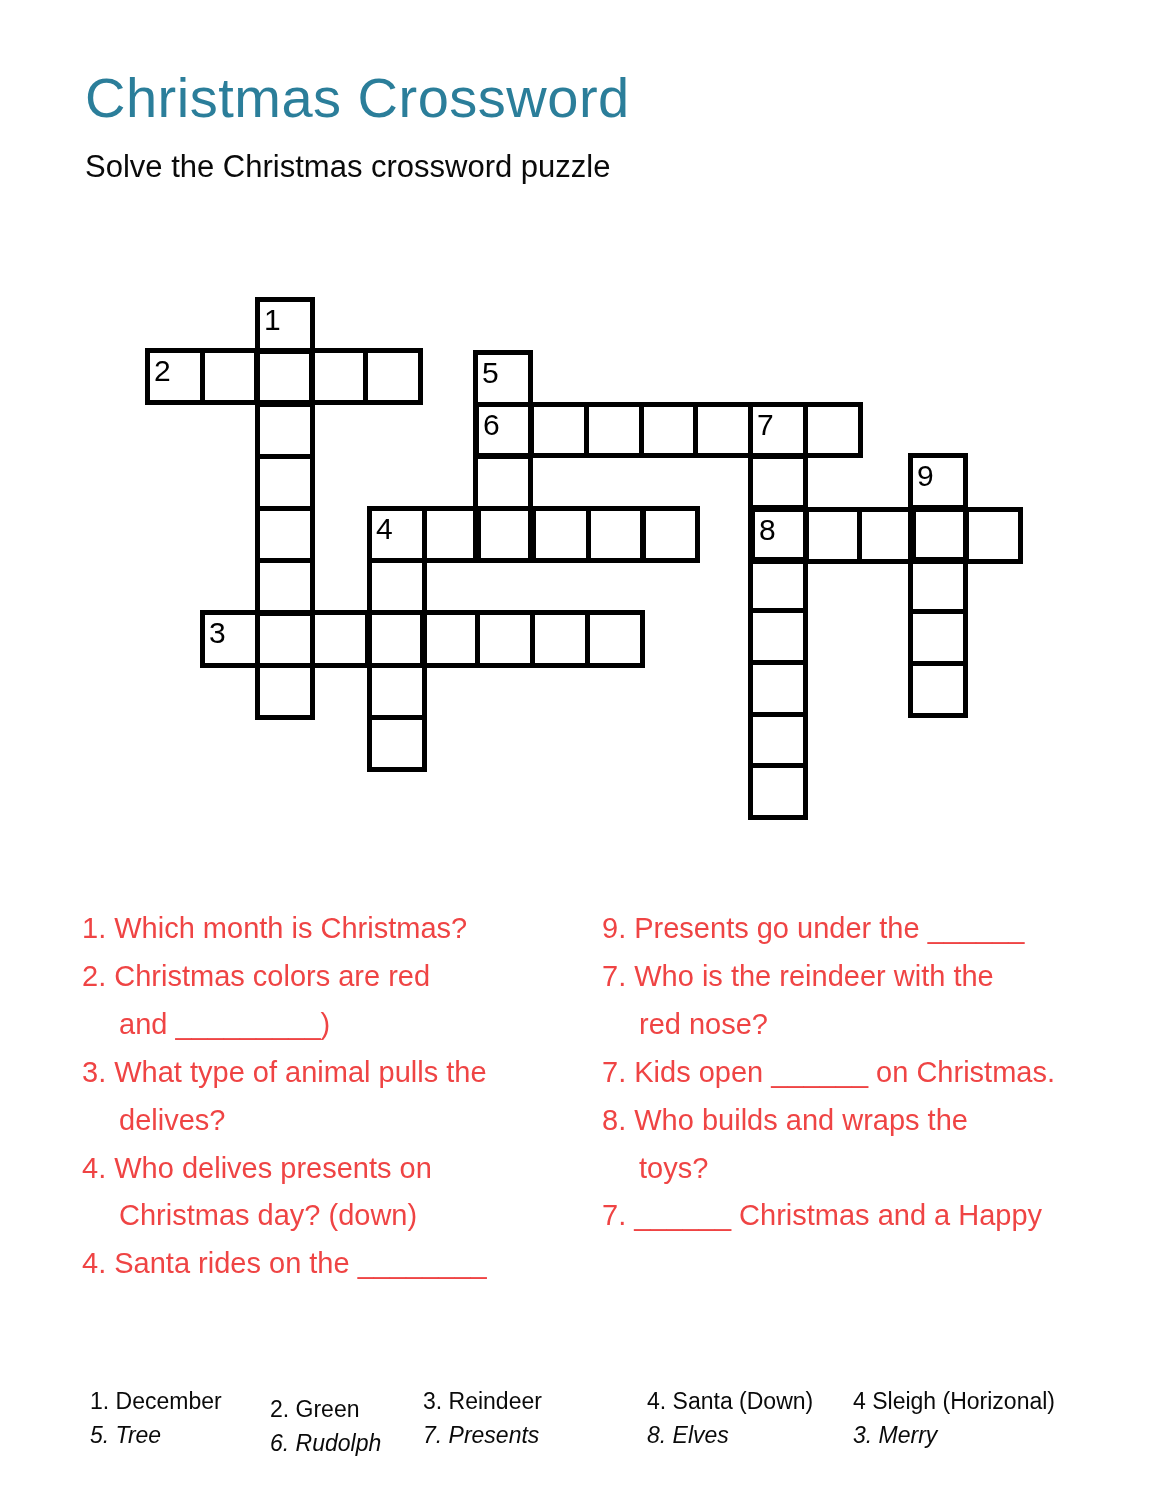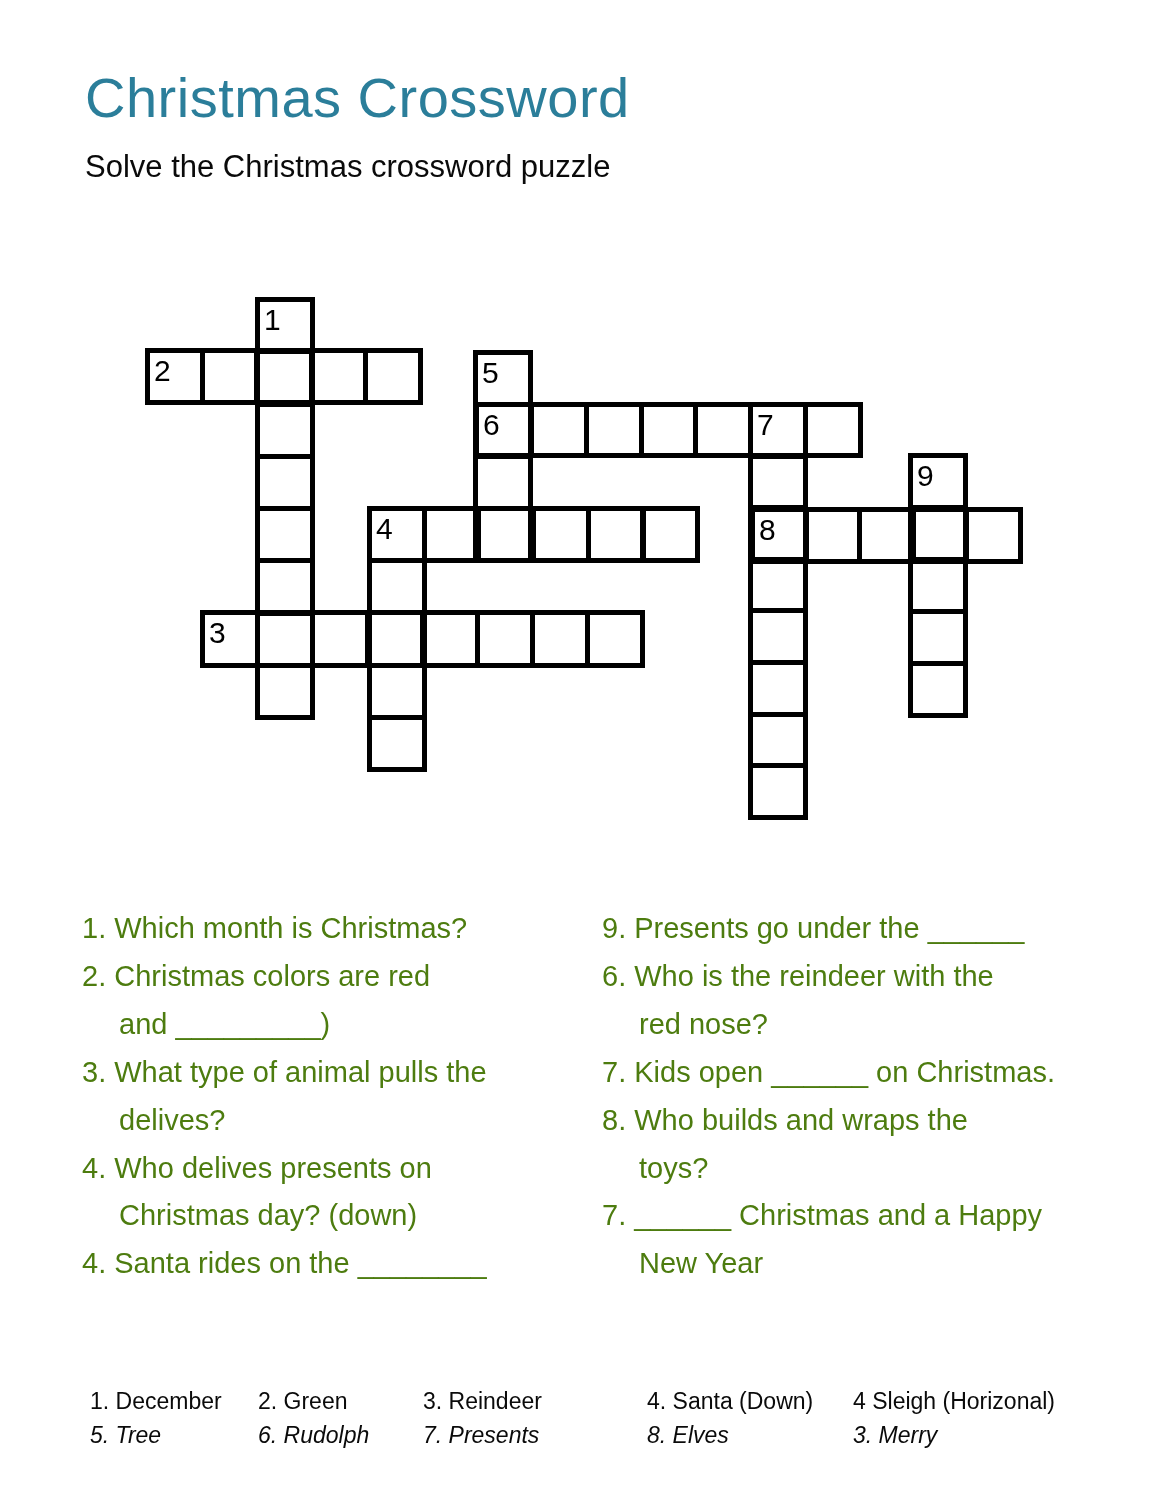--- a/index.html
+++ b/index.html
@@ -3,31 +3,31 @@
 <meta charset="utf-8">
 <style>
   html,body{margin:0;padding:0;background:#ffffff;}
   .page{position:relative;width:1163px;height:1505px;background:#ffffff;overflow:hidden;
         font-family:"Liberation Sans","DejaVu Sans",sans-serif;color:#000;}
   .title{position:absolute;left:85px;top:73px;font-size:56px;line-height:50px;font-weight:500;letter-spacing:0.5px;}
   .subtitle{position:absolute;left:85px;top:147px;font-size:31px;line-height:40px;color:#0a0a0a;}
   .grid{position:absolute;left:0;top:0;width:1163px;height:900px;}
   .cell{position:absolute;box-sizing:border-box;border:5px solid #000;background:transparent;}
   .cellnum{position:absolute;font-size:30px;line-height:30px;color:#000;}
-  .clues{position:absolute;top:905px;font-size:29px;line-height:47.9px;color:#4d7c0f;}
+  .clues{position:absolute;top:905px;font-size:29px;line-height:47.9px;color:#ef4444;}
   .clues-left{left:82px;width:520px;}
   .clues-right{left:602px;width:560px;}
   .clue-line{white-space:nowrap;}
   .clue-line.cont{padding-left:37px;}
   .answers{position:absolute;left:90px;top:1388px;width:1073px;height:75px;font-size:23px;color:#0a0a0a;}
   .ans{position:absolute;white-space:nowrap;line-height:26px;}
   .r0{top:0;}
   .r1{top:34px;font-style:italic;}
   .c0{left:0;}
-  .c1{left:168px;}
+  .c1{left:180px;margin-top:8px;}
   .c2{left:333px;}
   .c3{left:557px;text-align:right;}
   .c4{left:763px;}
 </style>
 </head>
 <body>
 
 <div class="page">
 
   <h1 class="title" style="margin: 0px; font-weight: 500; color: rgb(43, 126, 154);">Christmas Crossword</h1>
@@ -112,27 +112,26 @@
     <div class="clue-line cont">and _________)</div>
     <div class="clue-line">3. What type of animal pulls the</div>
     <div class="clue-line cont">delives?</div>
     <div class="clue-line">4. Who delives presents on</div>
     <div class="clue-line cont">Christmas day? (down)</div>
     <div class="clue-line">4. Santa rides on the ________</div>
   </div>
 
   <div class="clues clues-right">
     <div class="clue-line">9. Presents go under the ______</div>
-    <div class="clue-line">6. Who is the reindeer with the</div>
+    <div class="clue-line">7. Who is the reindeer with the</div>
     <div class="clue-line cont">red nose?</div>
     <div class="clue-line">7. Kids open ______ on Christmas.</div>
     <div class="clue-line">8. Who builds and wraps the</div>
     <div class="clue-line cont">toys?</div>
     <div class="clue-line">7. ______ Christmas and a Happy</div>
-    <div class="clue-line cont">New Year</div>
   </div>
 
   <div class="answers">
     <span class="ans r0 c0">1. December</span>
     <span class="ans r0 c1">2. Green</span>
     <span class="ans r0 c2">3. Reindeer</span>
     <span class="ans r0 c3">4. Santa (Down)</span>
     <span class="ans r0 c4">4 Sleigh (Horizonal)</span>
     <span class="ans r1 c0">5. Tree</span>
     <span class="ans r1 c1">6. Rudolph</span>

